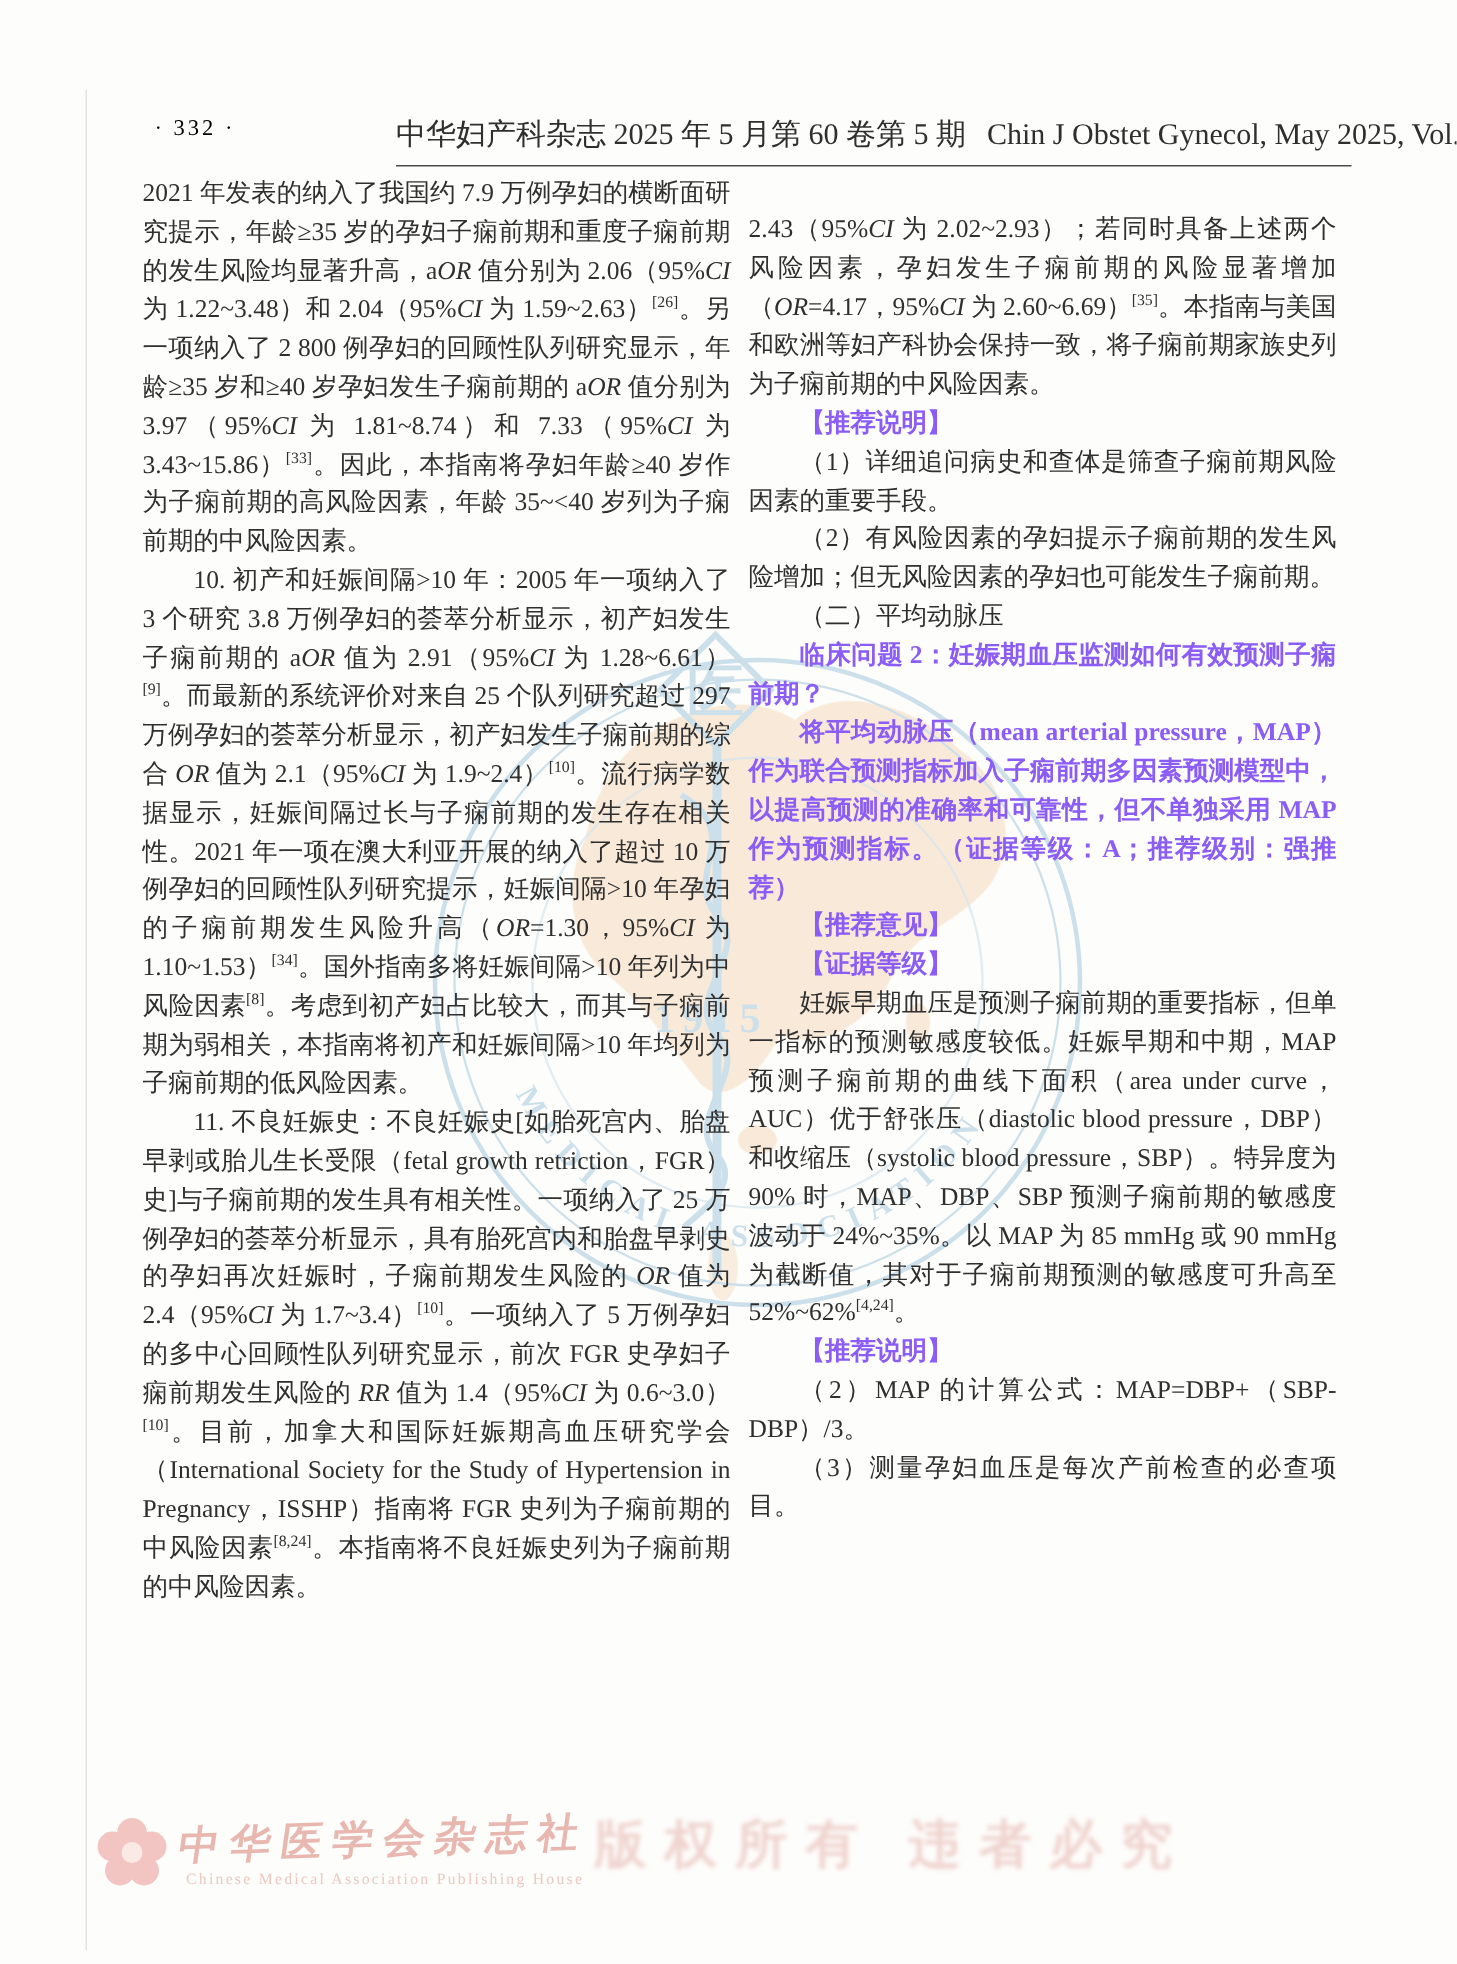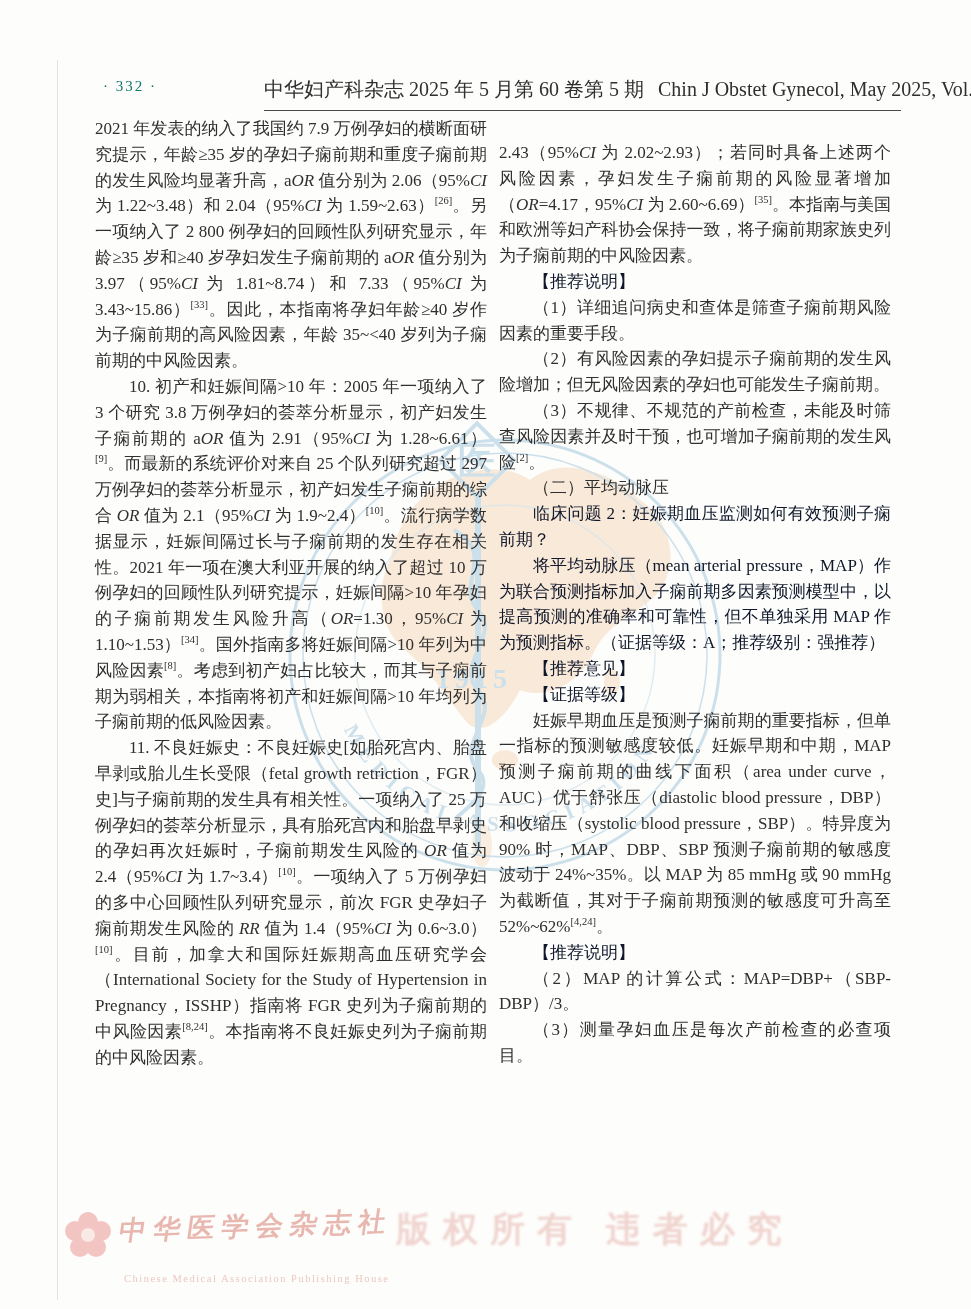--- a/index.html
+++ b/index.html
@@ -4,53 +4,53 @@
 <style>
   html,body{margin:0;padding:0;}
   body{
     width:971px;height:1309px;position:relative;overflow:hidden;
     background:#fdfdfb;color:#2f2f2f;
     font-family:"Liberation Serif","DejaVu Serif",serif;
   }
   
   .scan-edge{position:absolute;left:57px;top:60px;width:1px;height:1240px;background:#e2e2df;}
   
-  .page-num{position:absolute;left:103px;top:78px;font-size:15px;letter-spacing:2px;color:#0f766e;}
+  .page-num{position:absolute;left:103px;top:78px;font-size:15px;letter-spacing:2px;color:#000000;}
   .journal-line{
     position:absolute;left:264px;top:76px;width:637px;
     font-size:20px;color:#2f2f2f;text-align:left;
     padding-bottom:7px;border-bottom:1.5px solid #4a4a4a;white-space:nowrap;
   }
   .journal-line .en{margin-left:14px;}
   
   .col{
     position:absolute;top:116px;width:392px;z-index:2;
     font-size:17px;line-height:25.8px;text-align:justify;
     text-justify:inter-ideograph;
   }
   .col-left{left:95px;}
   .col-right{left:499px;margin-top:24px;}
   .col p{margin:0;text-indent:2em;}
   .col p.ni{text-indent:0;}
-  .col p.b{font-weight:normal;color:#0f172a;}
+  .col p.b{font-weight:bold;color:#8b5cf6;}
   .col sup{font-size:10.5px;line-height:0;vertical-align:super;}
   .col i{font-style:italic;}
   
   .seal{position:absolute;left:240px;top:400px;width:560px;height:540px;z-index:0;pointer-events:none;}
   
   .pub-wm{position:absolute;left:58px;top:1196px;width:620px;height:90px;z-index:1;pointer-events:none;}
   .pub-flower{position:absolute;left:4px;top:14px;width:52px;height:52px;opacity:.75;}
   .pub-cn{
     position:absolute;left:62px;top:12px;font-size:27px;font-weight:bold;
     color:#e5ada4;opacity:.85;letter-spacing:7px;white-space:nowrap;
     transform:skewX(-10deg) rotate(-2deg);
   }
   .pub-en{
     position:absolute;left:66px;top:52px;font-size:10.5px;color:#ecc8c0;
-    letter-spacing:1.5px;white-space:nowrap;margin-top:25px;
+    letter-spacing:1.5px;white-space:nowrap;
   }
   .copyright-wm{
     position:absolute;left:338px;top:10px;font-size:35px;font-weight:bold;
     color:#e3aba4;opacity:.5;letter-spacing:12px;white-space:nowrap;
     filter:blur(1.3px);font-family:"Liberation Sans","DejaVu Sans",sans-serif;
   }
 </style>
 </head>
 <body>
 
@@ -83,21 +83,20 @@
 <div class="col col-left">
     <p class="ni">2021 年发表的纳入了我国约 7.9 万例孕妇的横断面研究提示，年龄≥35 岁的孕妇子痫前期和重度子痫前期的发生风险均显著升高，a<i>OR</i> 值分别为 2.06（95%<i>CI</i> 为 1.22~3.48）和 2.04（95%<i>CI</i> 为 1.59~2.63）<sup>[26]</sup>。另一项纳入了 2 800 例孕妇的回顾性队列研究显示，年龄≥35 岁和≥40 岁孕妇发生子痫前期的 a<i>OR</i> 值分别为 3.97（95%<i>CI</i> 为 1.81~8.74）和 7.33（95%<i>CI</i> 为 3.43~15.86）<sup>[33]</sup>。因此，本指南将孕妇年龄≥40 岁作为子痫前期的高风险因素，年龄 35~&lt;40 岁列为子痫前期的中风险因素。</p>
     <p class="">10. 初产和妊娠间隔&gt;10 年：2005 年一项纳入了 3 个研究 3.8 万例孕妇的荟萃分析显示，初产妇发生子痫前期的 a<i>OR</i> 值为 2.91（95%<i>CI</i> 为 1.28~6.61）<sup>[9]</sup>。而最新的系统评价对来自 25 个队列研究超过 297 万例孕妇的荟萃分析显示，初产妇发生子痫前期的综合 <i>OR</i> 值为 2.1（95%<i>CI</i> 为 1.9~2.4）<sup>[10]</sup>。流行病学数据显示，妊娠间隔过长与子痫前期的发生存在相关性。2021 年一项在澳大利亚开展的纳入了超过 10 万例孕妇的回顾性队列研究提示，妊娠间隔&gt;10 年孕妇的子痫前期发生风险升高（<i>OR</i>=1.30，95%<i>CI</i> 为 1.10~1.53）<sup>[34]</sup>。国外指南多将妊娠间隔&gt;10 年列为中风险因素<sup>[8]</sup>。考虑到初产妇占比较大，而其与子痫前期为弱相关，本指南将初产和妊娠间隔&gt;10 年均列为子痫前期的低风险因素。</p>
     <p class="">11. 不良妊娠史：不良妊娠史[如胎死宫内、胎盘早剥或胎儿生长受限（fetal growth retriction，FGR）史]与子痫前期的发生具有相关性。一项纳入了 25 万例孕妇的荟萃分析显示，具有胎死宫内和胎盘早剥史的孕妇再次妊娠时，子痫前期发生风险的 <i>OR</i> 值为 2.4（95%<i>CI</i> 为 1.7~3.4）<sup>[10]</sup>。一项纳入了 5 万例孕妇的多中心回顾性队列研究显示，前次 FGR 史孕妇子痫前期发生风险的 <i>RR</i> 值为 1.4（95%<i>CI</i> 为 0.6~3.0）<sup>[10]</sup>。目前，加拿大和国际妊娠期高血压研究学会（International Society for the Study of Hypertension in Pregnancy，ISSHP）指南将 FGR 史列为子痫前期的中风险因素<sup>[8,24]</sup>。本指南将不良妊娠史列为子痫前期的中风险因素。</p>
   </div>
 <div class="col col-right">
     <p class="ni">2.43（95%<i>CI</i> 为 2.02~2.93）；若同时具备上述两个风险因素，孕妇发生子痫前期的风险显著增加（<i>OR</i>=4.17，95%<i>CI</i> 为 2.60~6.69）<sup>[35]</sup>。本指南与美国和欧洲等妇产科协会保持一致，将子痫前期家族史列为子痫前期的中风险因素。</p>
     <p class="b ">【推荐说明】</p>
     <p class="">（1）详细追问病史和查体是筛查子痫前期风险因素的重要手段。</p>
     <p class="">（2）有风险因素的孕妇提示子痫前期的发生风险增加；但无风险因素的孕妇也可能发生子痫前期。</p>
-    <p class="">（3）不规律、不规范的产前检查，未能及时筛查风险因素并及时干预，也可增加子痫前期的发生风险<sup>[2]</sup>。</p>
     <p class="">（二）平均动脉压</p>
     <p class="b ">临床问题 2：妊娠期血压监测如何有效预测子痫前期？</p>
     <p class="b ">将平均动脉压（mean arterial pressure，MAP）作为联合预测指标加入子痫前期多因素预测模型中，以提高预测的准确率和可靠性，但不单独采用 MAP 作为预测指标。（证据等级：A；推荐级别：强推荐）</p>
     <p class="b ">【推荐意见】</p>
     <p class="b ">【证据等级】</p>
     <p class="">妊娠早期血压是预测子痫前期的重要指标，但单一指标的预测敏感度较低。妊娠早期和中期，MAP 预测子痫前期的曲线下面积（area under curve，AUC）优于舒张压（diastolic blood pressure，DBP）和收缩压（systolic blood pressure，SBP）。特异度为 90% 时，MAP、DBP、SBP 预测子痫前期的敏感度波动于 24%~35%。以 MAP 为 85 mmHg 或 90 mmHg 为截断值，其对于子痫前期预测的敏感度可升高至 52%~62%<sup>[4,24]</sup>。</p>
     <p class="b ">【推荐说明】</p>
     <p class="">（2）MAP 的计算公式：MAP=DBP+（SBP-DBP）/3。</p>
     <p class="">（3）测量孕妇血压是每次产前检查的必查项目。</p>
   </div>

